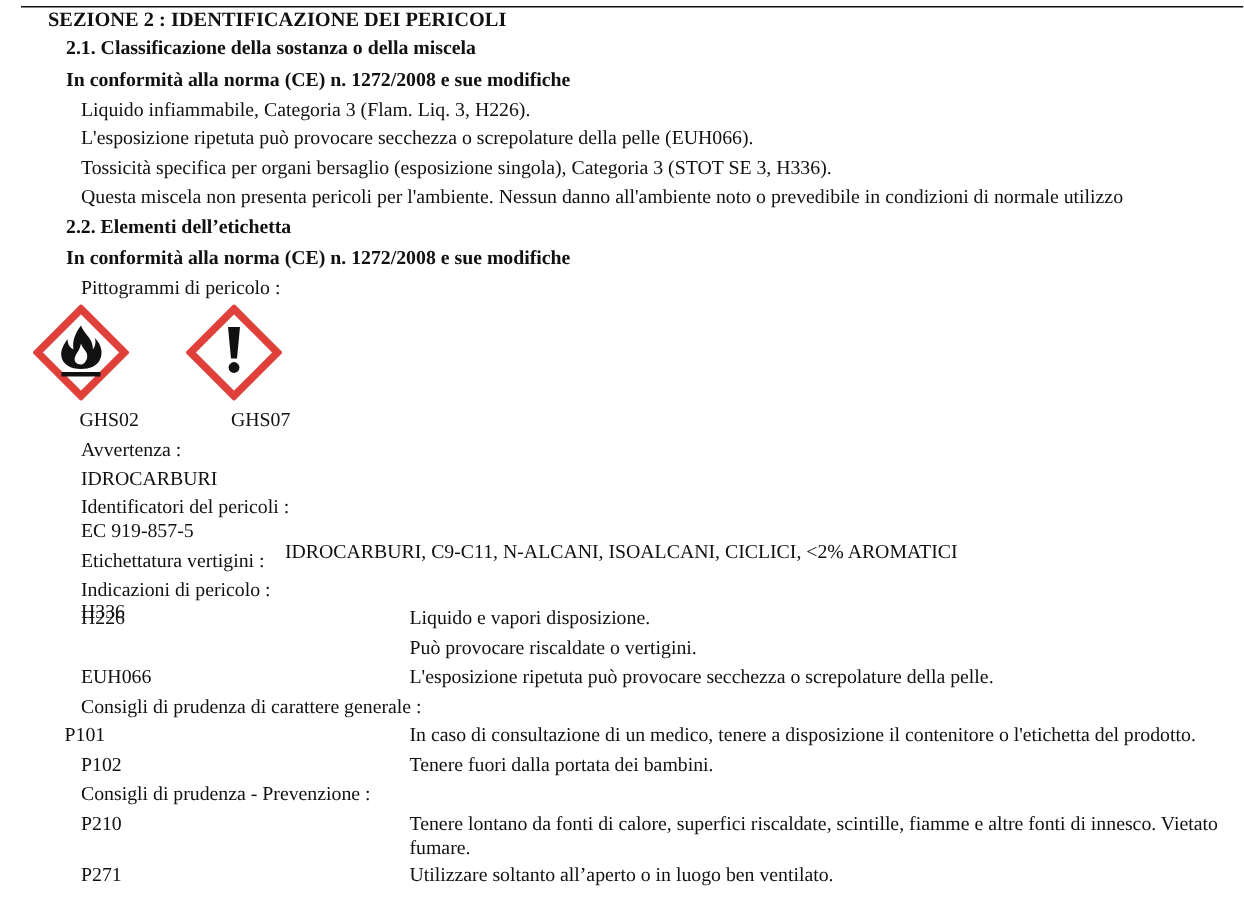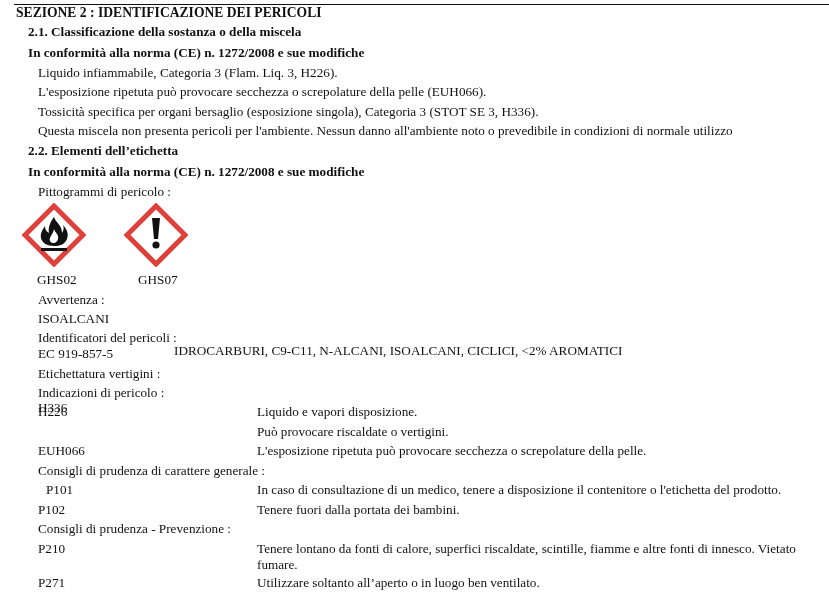--- a/index.html
+++ b/index.html
@@ -2,21 +2,21 @@
 <html><head>
 <meta charset="utf-8">
 <style>
   html, body { margin:0; padding:0; background:#ffffff; }
   body {
     width:829px; height:602px; overflow:hidden; position:relative;
     font-family: "Liberation Serif", "DejaVu Serif", serif;
     color:#111111; font-size:13.2px;
   }
   .rule { position:absolute; left:14px; right:0; top:4px; height:0; border-top:1.5px solid #111; }
-  .ln { position:absolute; white-space:nowrap; line-height:16px; }
+  .ln { position:absolute; white-space:nowrap; line-height:16px;margin-left:16px; }
   .b { font-weight:bold; }
   .h1 { font-size:13.6px; }
   .pict { position:absolute; }
   .pict svg { display:block; }
 </style>
 </head>
 <body>
 
 <div class="rule"></div>
 
@@ -46,36 +46,36 @@
 <div class="pict" style="left:124px;top:203px;">
   <svg width="64" height="64" viewBox="0 0 64 64">
     <polygon points="32,3 61,32 32,61 3,32" fill="#ffffff" stroke="#e0403a" stroke-width="5"></polygon>
     <path d="M28,15 L36,15 L34,36 L30,36 Z" fill="#111"></path>
     <circle cx="32" cy="42" r="3.6" fill="#111"></circle>
   </svg>
 </div>
 <div class="ln" style="left:138px;top:272px;">GHS07</div>
 
 <div class="ln" style="left:38px;top:292px;">Avvertenza :</div>
-<div class="ln" style="left:38px;top:311px;">ISOALCANI</div>
+<div class="ln" style="left:38px;top:311px;">IDROCARBURI</div>
 <div class="ln" style="left:38px;top:330px;">Identificatori del pericoli :</div>
 <div class="ln" style="left:38px;top:346px;">EC 919-857-5</div>
-<div class="ln" style="left:174px;top:343px;text-align:right;">IDROCARBURI, C9-C11, N-ALCANI, ISOALCANI, CICLICI, &lt;2% AROMATICI</div>
+<div class="ln" style="left:174px;top:360px;text-align:right;">IDROCARBURI, C9-C11, N-ALCANI, ISOALCANI, CICLICI, &lt;2% AROMATICI</div>
 <div class="ln" style="left:38px;top:366px;">Etichettatura vertigini :</div>
 <div class="ln" style="left:38px;top:385px;">Indicazioni di pericolo :</div>
 
 <div class="ln" style="left:38px;top:404px;">H226</div>
 <div class="ln" style="left:257px;top:404px;">Liquido e vapori disposizione.</div>
 <div class="ln" style="left:38px;top:400px;">H336</div>
 <div class="ln" style="left:257px;top:424px;">Può provocare riscaldate o vertigini.</div>
 <div class="ln" style="left:38px;top:443px;">EUH066</div>
 <div class="ln" style="left:257px;top:443px;">L'esposizione ripetuta può provocare secchezza o screpolature della pelle.</div>
 
 <div class="ln" style="left:38px;top:463px;">Consigli di prudenza di carattere generale :</div>
-<div class="ln" style="left:46px;top:482px;">P101</div>
+<div class="ln" style="left:27px;top:482px;">P101</div>
 <div class="ln" style="left:257px;top:482px;text-align:center;">In caso di consultazione di un medico, tenere a disposizione il contenitore o l'etichetta del prodotto.</div>
 <div class="ln" style="left:38px;top:502px;">P102</div>
 <div class="ln" style="left:257px;top:502px;">Tenere fuori dalla portata dei bambini.</div>
 
 <div class="ln" style="left:38px;top:521px;">Consigli di prudenza - Prevenzione :</div>
 <div class="ln" style="left:38px;top:541px;">P210</div>
 <div class="ln" style="left:257px;top:541px;">Tenere lontano da fonti di calore, superfici riscaldate, scintille, fiamme e altre fonti di innesco. Vietato</div>
 <div class="ln" style="left:257px;top:557px;">fumare.</div>
 <div class="ln" style="left:38px;top:575px;text-align:center;">P271</div>
 <div class="ln" style="left:257px;top:575px;">Utilizzare soltanto all’aperto o in luogo ben ventilato.</div>

